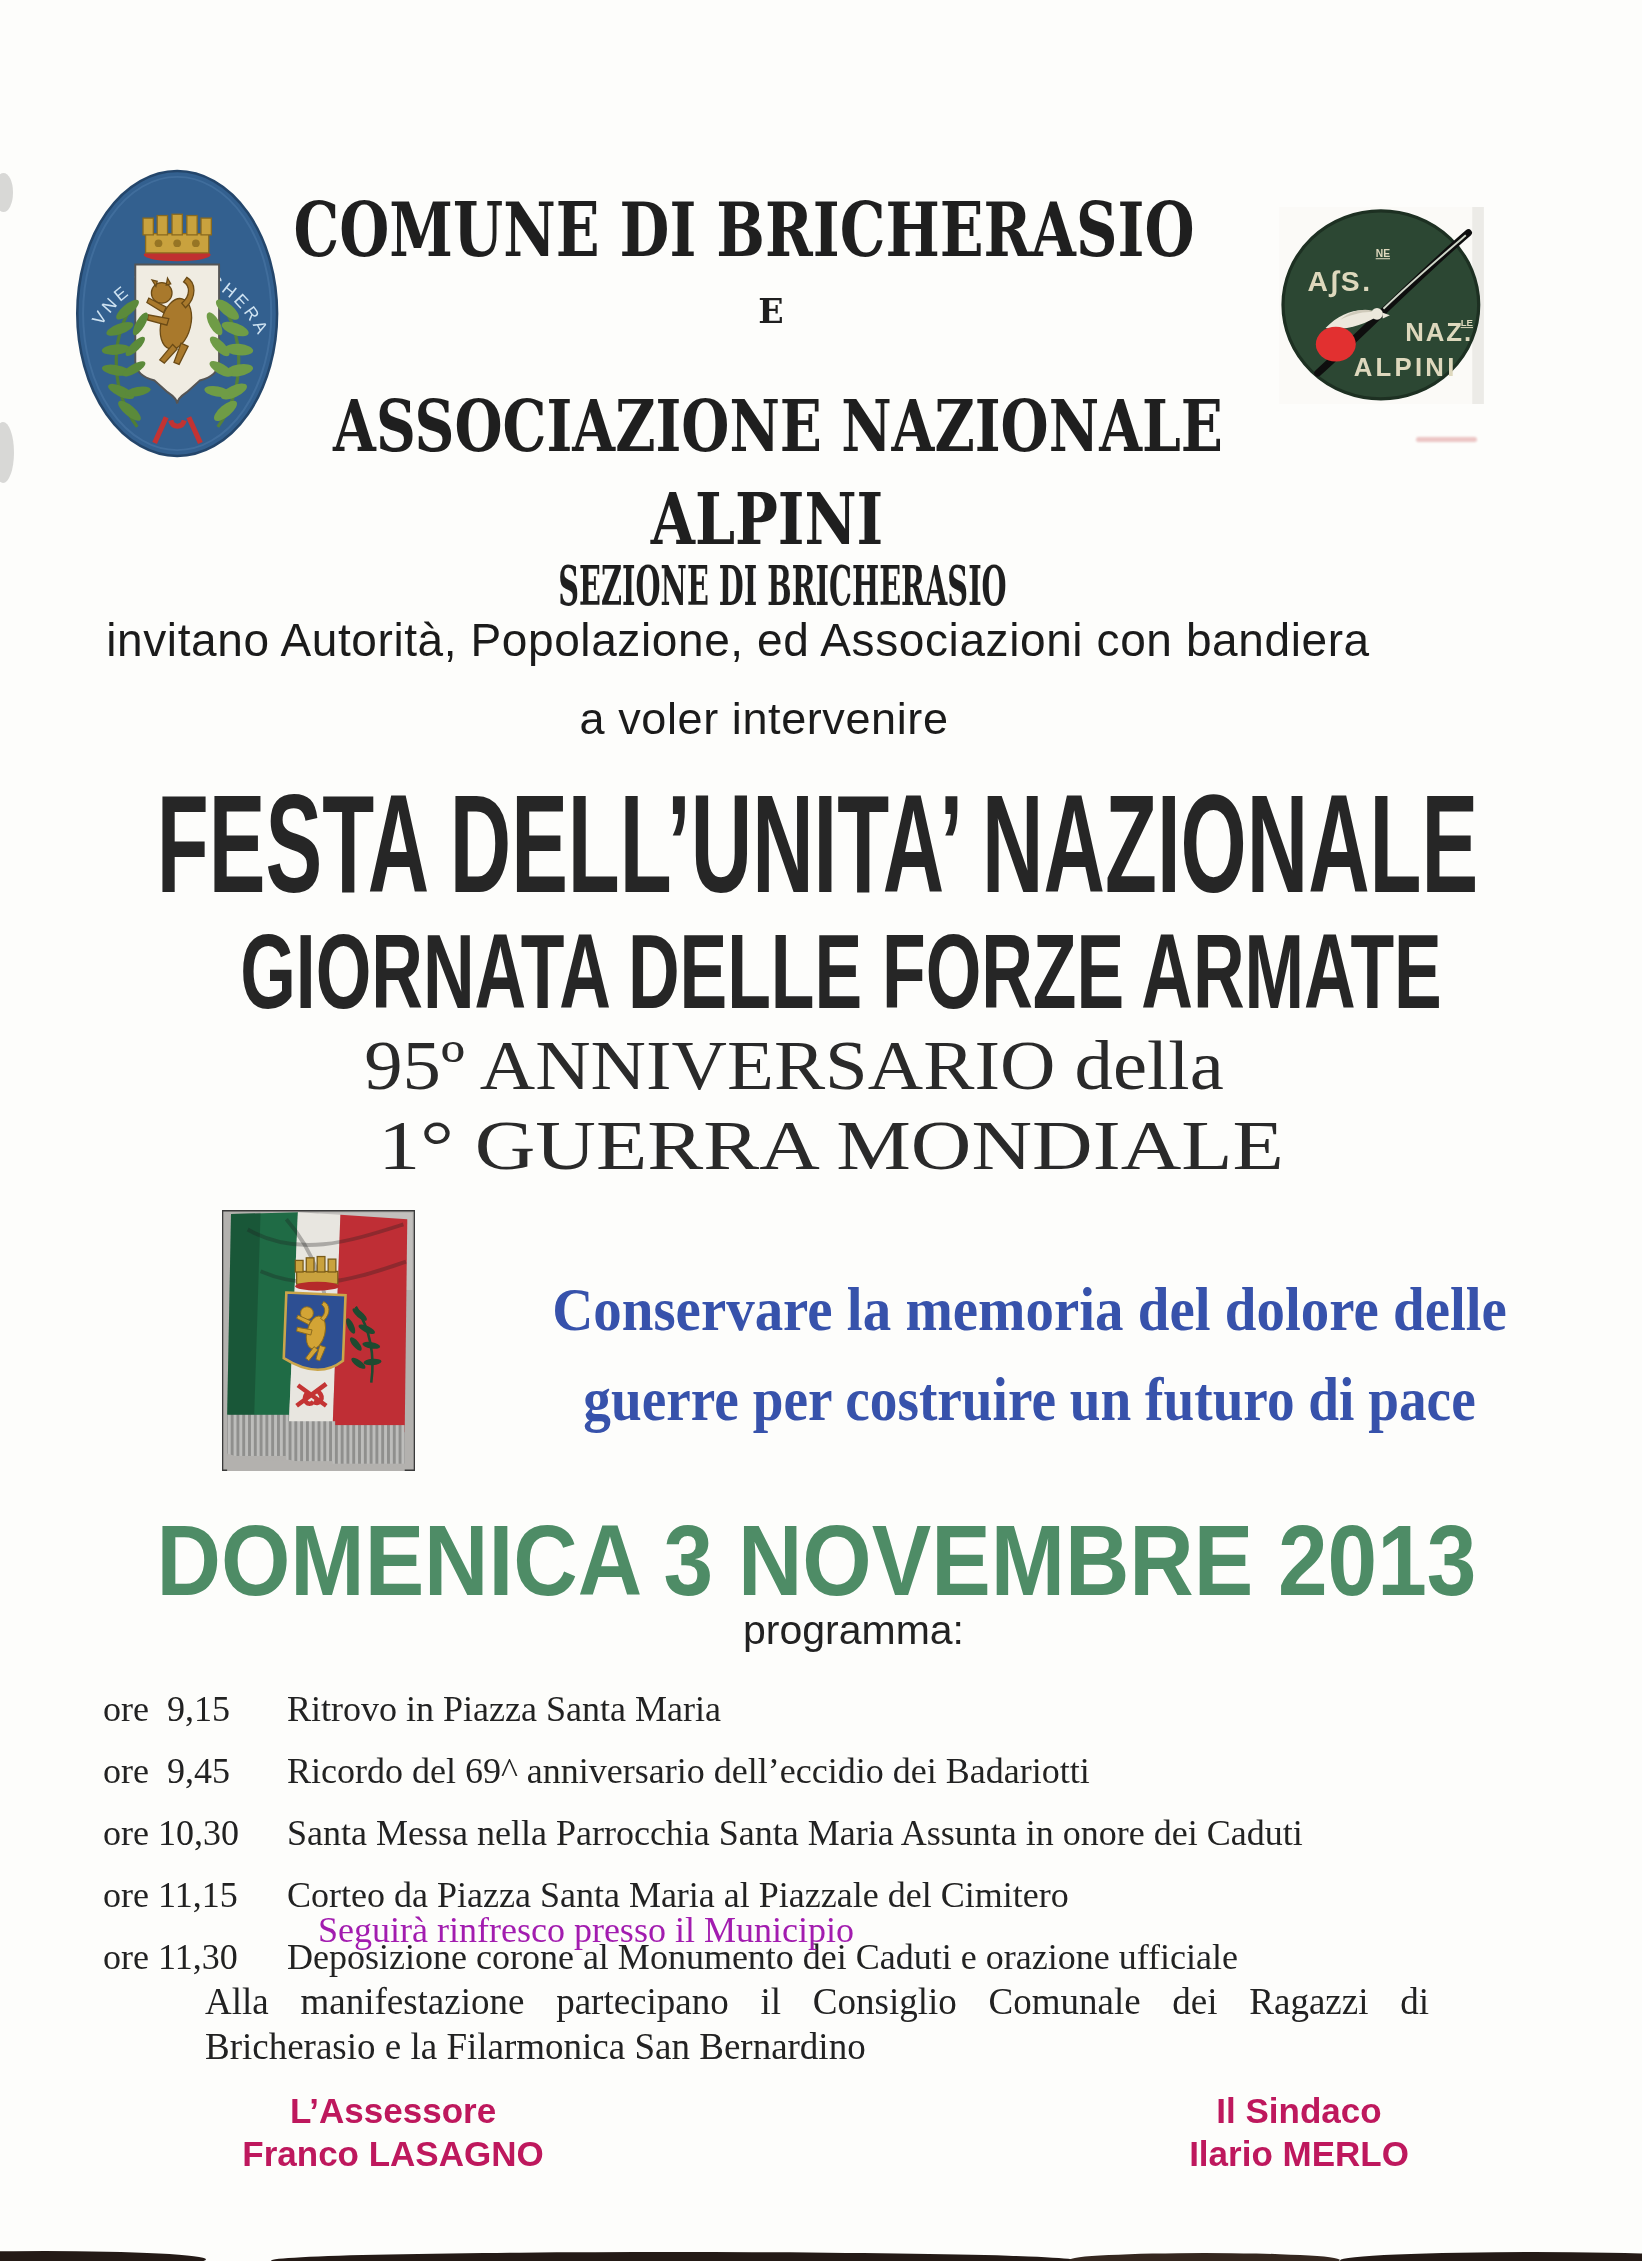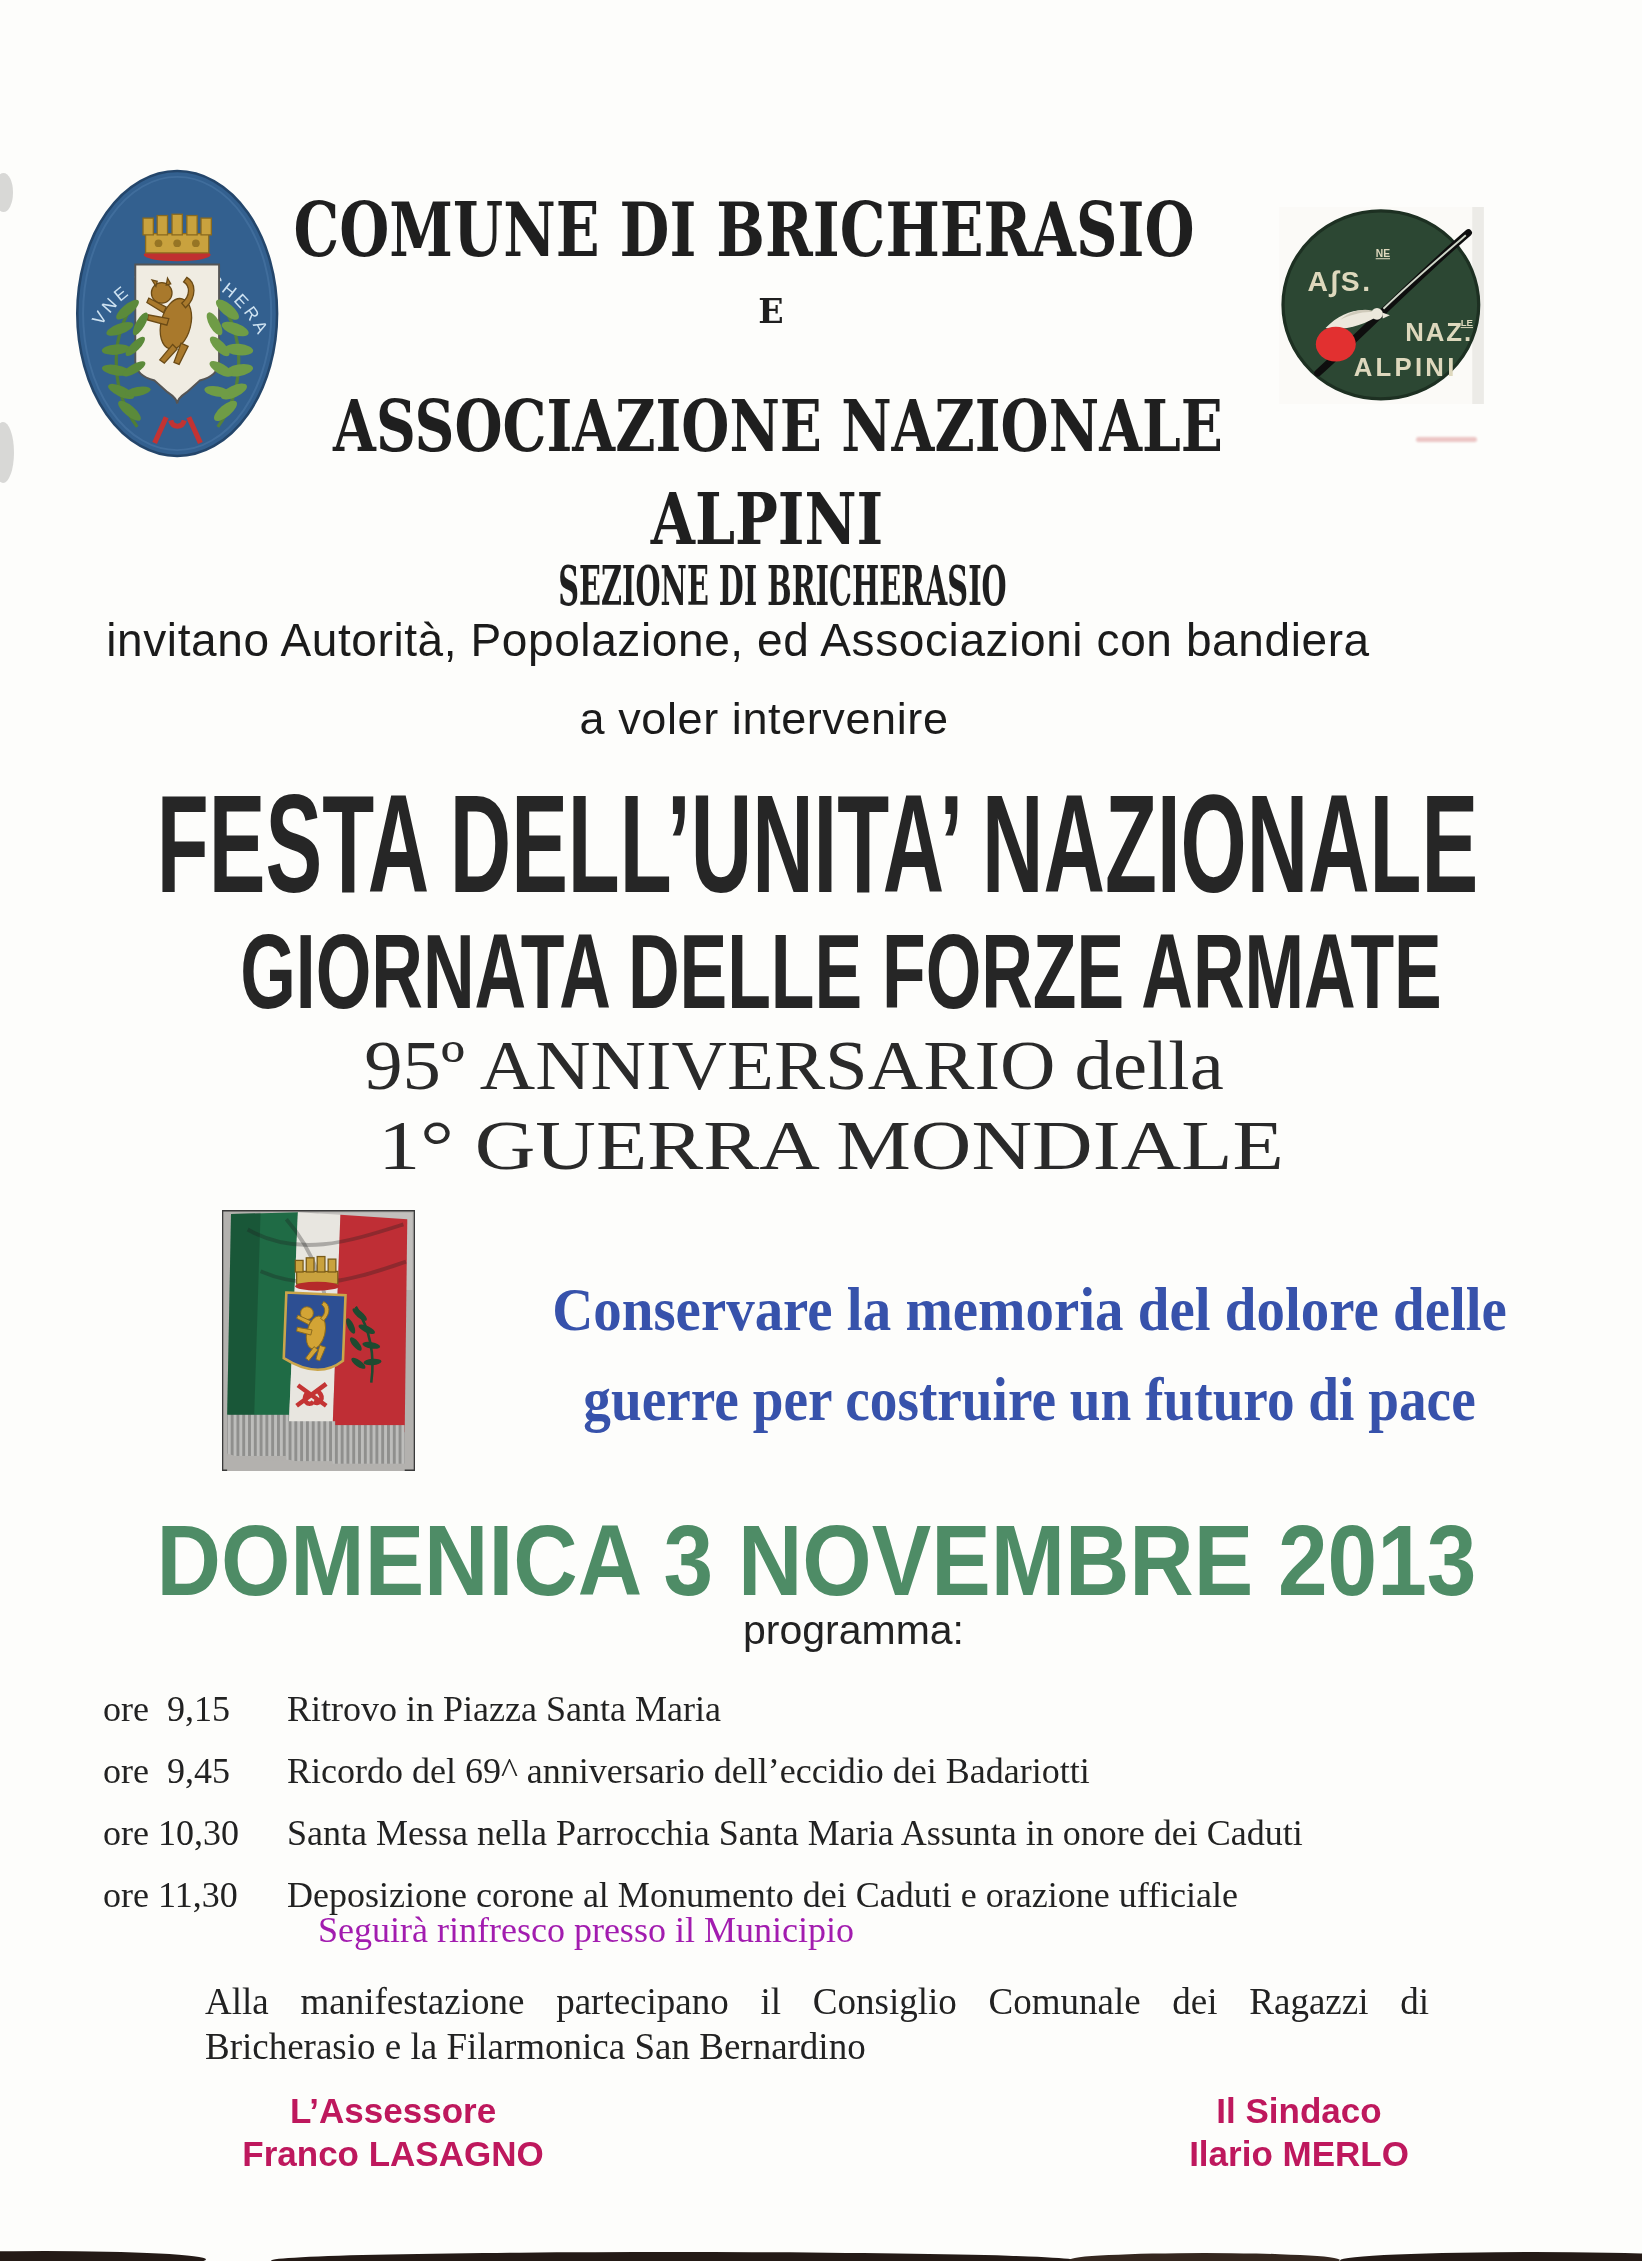--- a/index.html
+++ b/index.html
@@ -319,20 +319,24 @@
     </div>
     <div class="prog-row">
       <span class="prog-time">ore  9,45</span>
       <span class="prog-desc">Ricordo del 69^ anniversario dell’eccidio dei Badariotti</span>
     </div>
     <div class="prog-row">
       <span class="prog-time">ore 10,30</span>
       <span class="prog-desc">Santa Messa nella Parrocchia Santa Maria Assunta in onore dei Caduti</span>
     </div>
     <div class="prog-row">
+      <span class="prog-time">ore 11,15</span>
+      <span class="prog-desc">Corteo da Piazza Santa Maria al Piazzale del Cimitero</span>
+    </div>
+    <div class="prog-row">
       <span class="prog-time">ore 11,30</span>
       <span class="prog-desc">Deposizione corone al Monumento dei Caduti e orazione ufficiale</span>
     </div>
   </div>
 
   <div class="abs note-seguira">Seguirà rinfresco presso il Municipio</div>
 
   <div class="abs note-participants">
     <div class="just">Alla manifestazione partecipano il Consiglio Comunale dei Ragazzi di</div>
     <div>Bricherasio e la Filarmonica San Bernardino</div>

